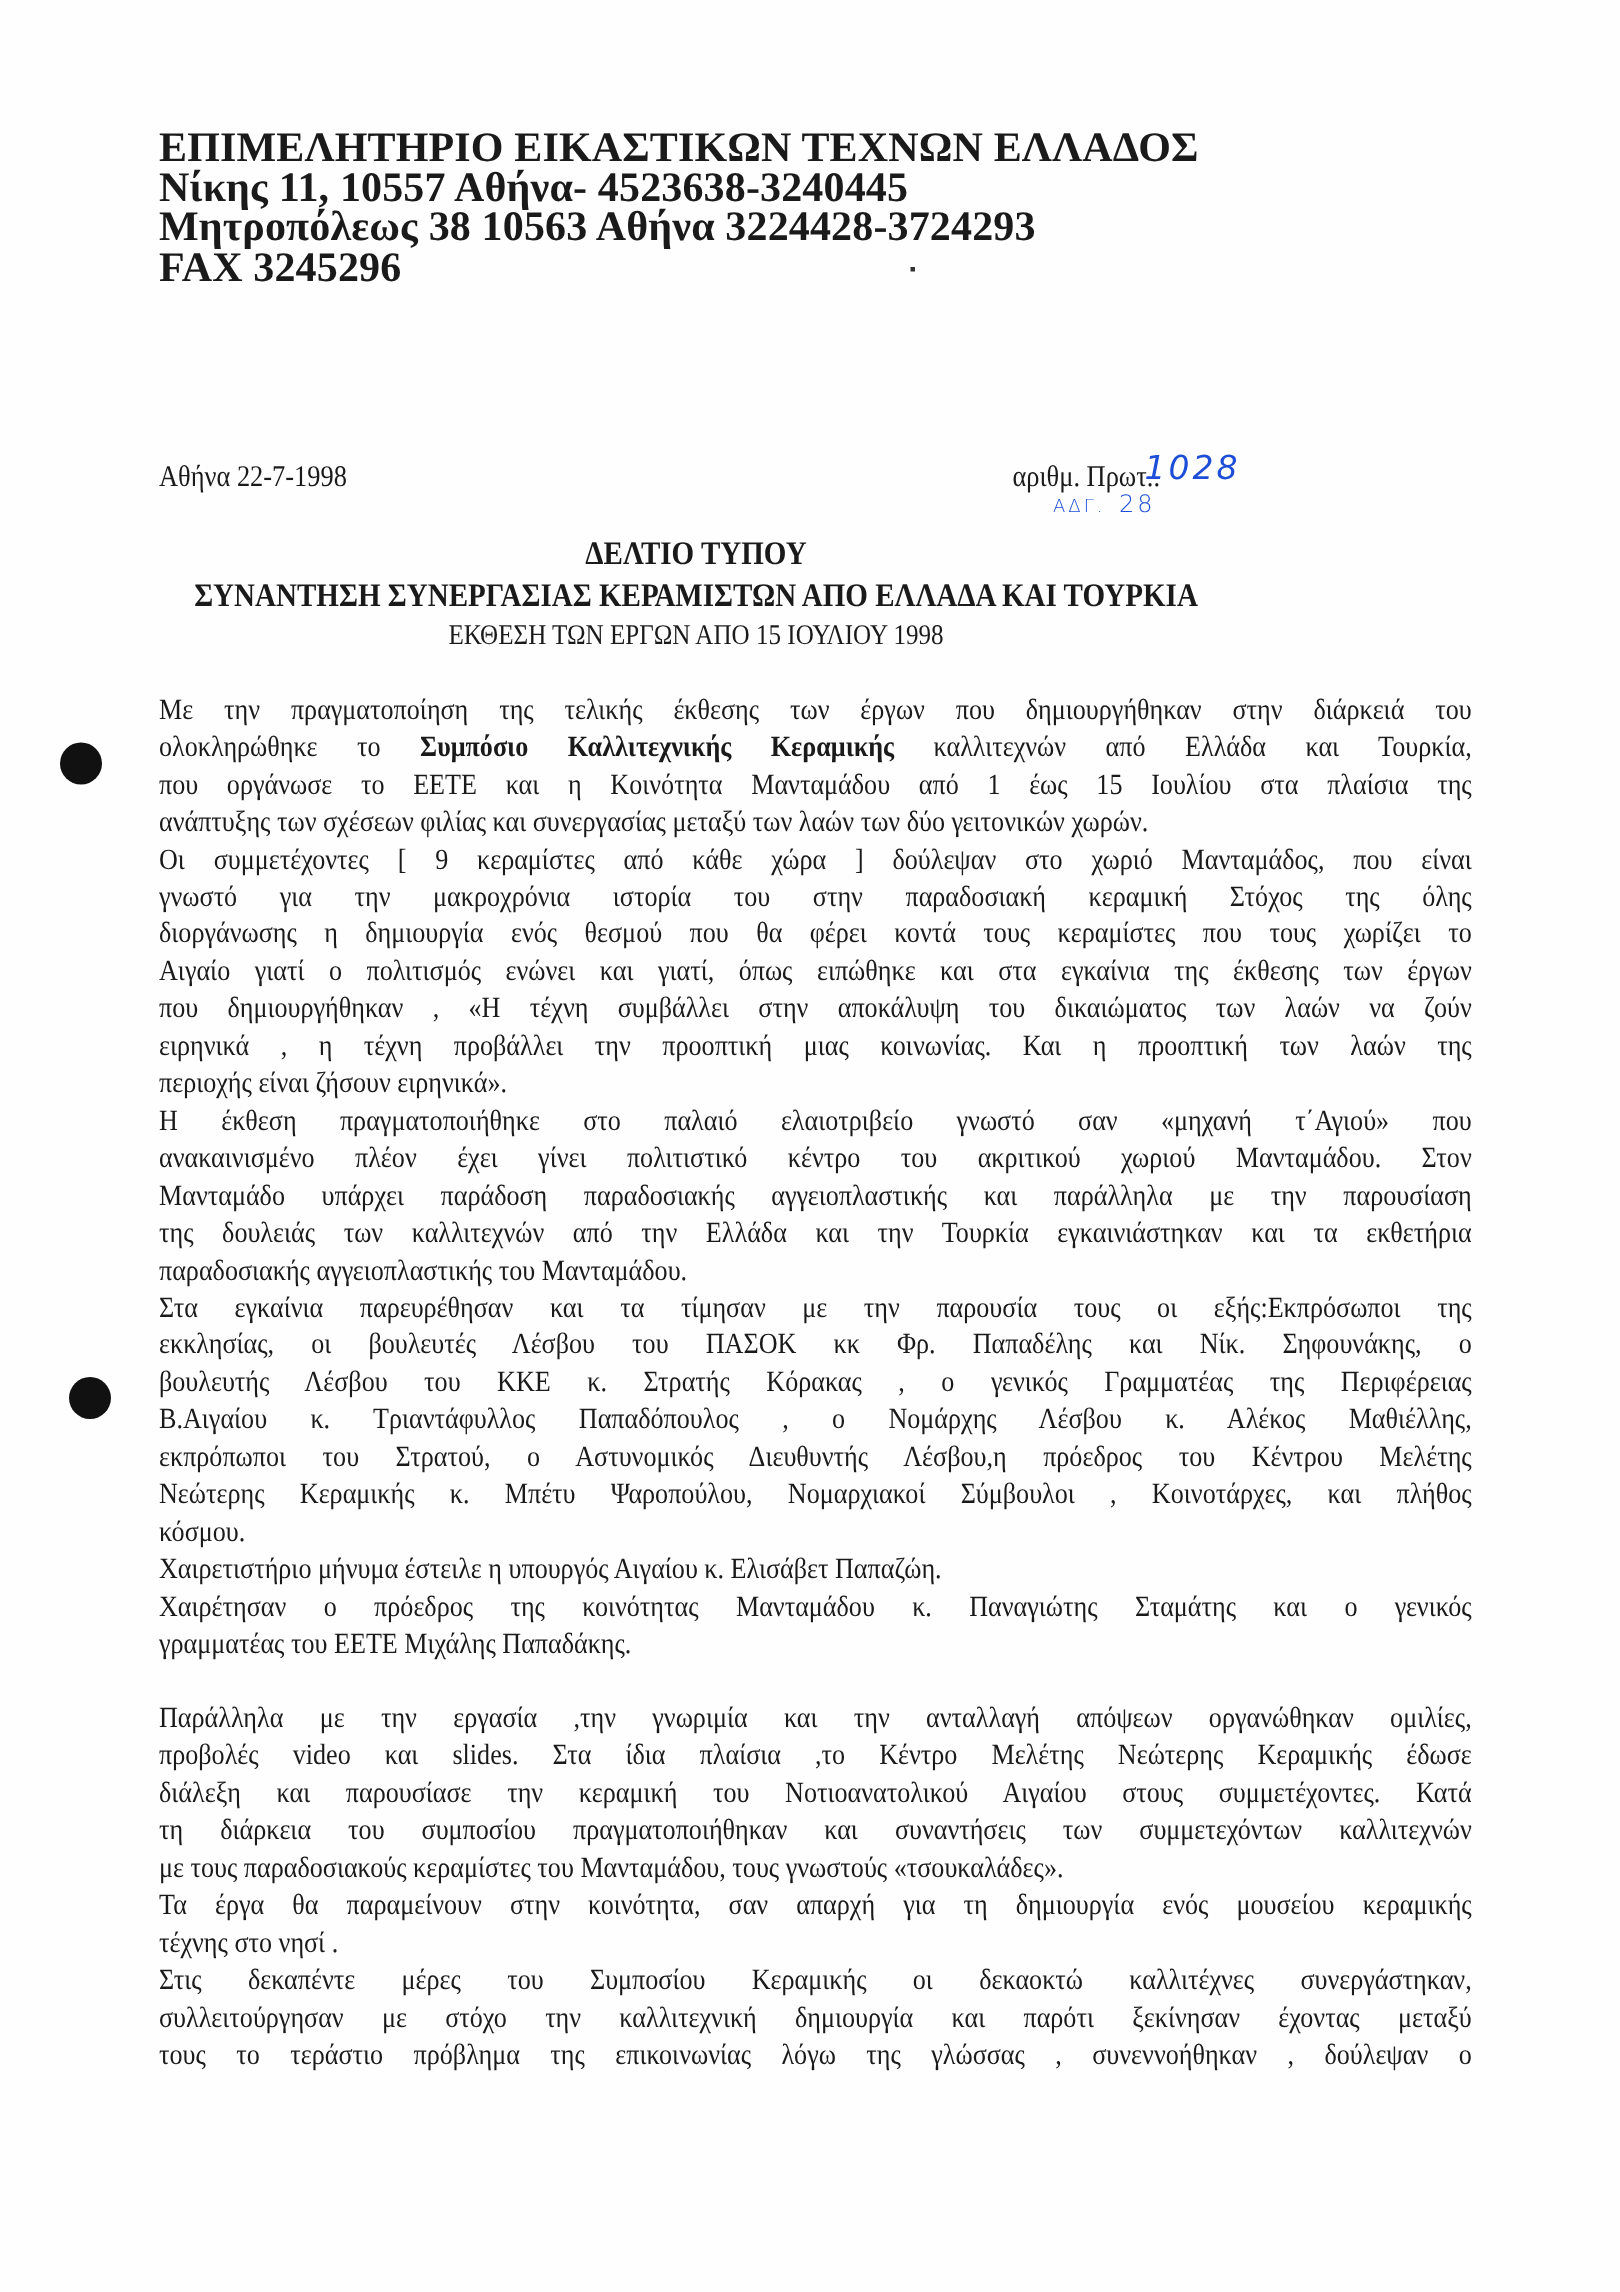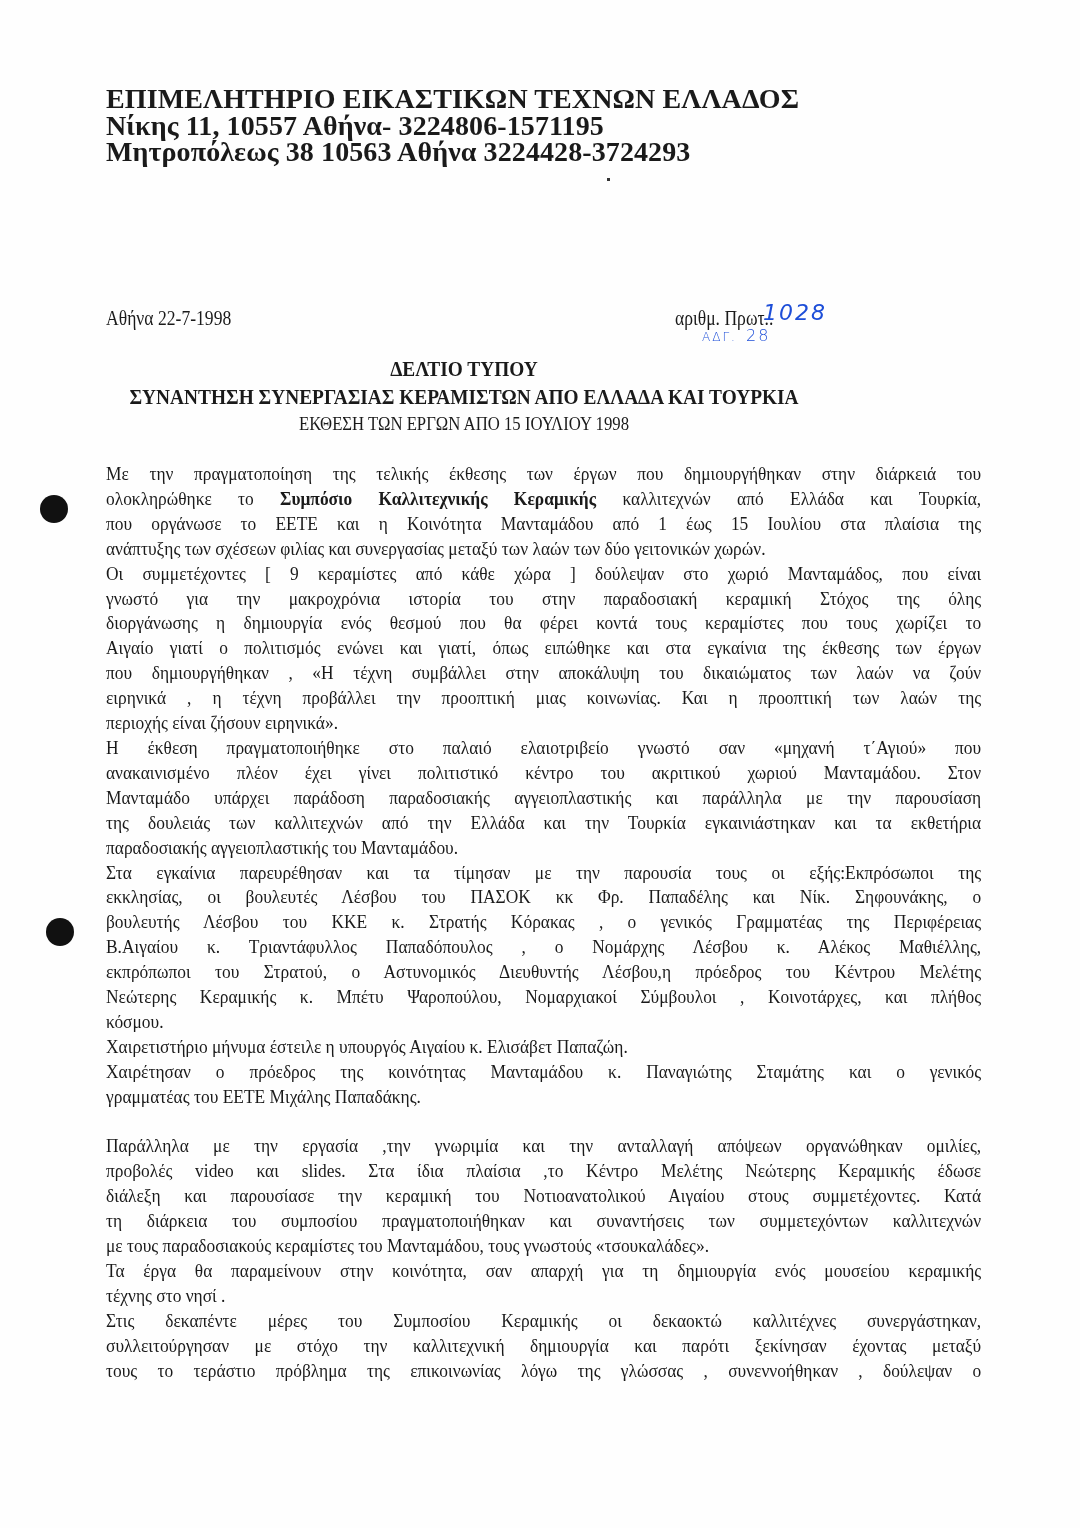--- a/index.html
+++ b/index.html
@@ -27,22 +27,23 @@
   .punch1 { left: 40px; top: 495px; }
   .punch2 { left: 46px; top: 918px; }
 </style>
 </head>
 <body>
 
 <div class="page">
 
   <div class="letterhead">
     <div>ΕΠΙΜΕΛΗΤΗΡΙΟ ΕΙΚΑΣΤΙΚΩΝ ΤΕΧΝΩΝ ΕΛΛΑΔΟΣ</div>
-    <div>Νίκης 11, 10557 Αθήνα- 3224806-1571195</div>
+    <div>Νίκης 11, 10557 Αθήνα- 4523638-3240445</div>
     <div>Μητροπόλεως 38 10563 Αθήνα  3224428-3724293</div>
+    <div>FAX  3245296</div>
   </div>
   <div class="stray-dot"></div>
 
   <div class="date">Αθήνα 22-7-1998</div>
   <div class="protocol">αριθμ. Πρωτ..</div>
   <div class="hand hand-num">1028</div>
   <div class="hand hand-adr">ΑΔΓ.</div>
   <div class="hand hand-adr-num">28</div>
 
   <div class="titles">

